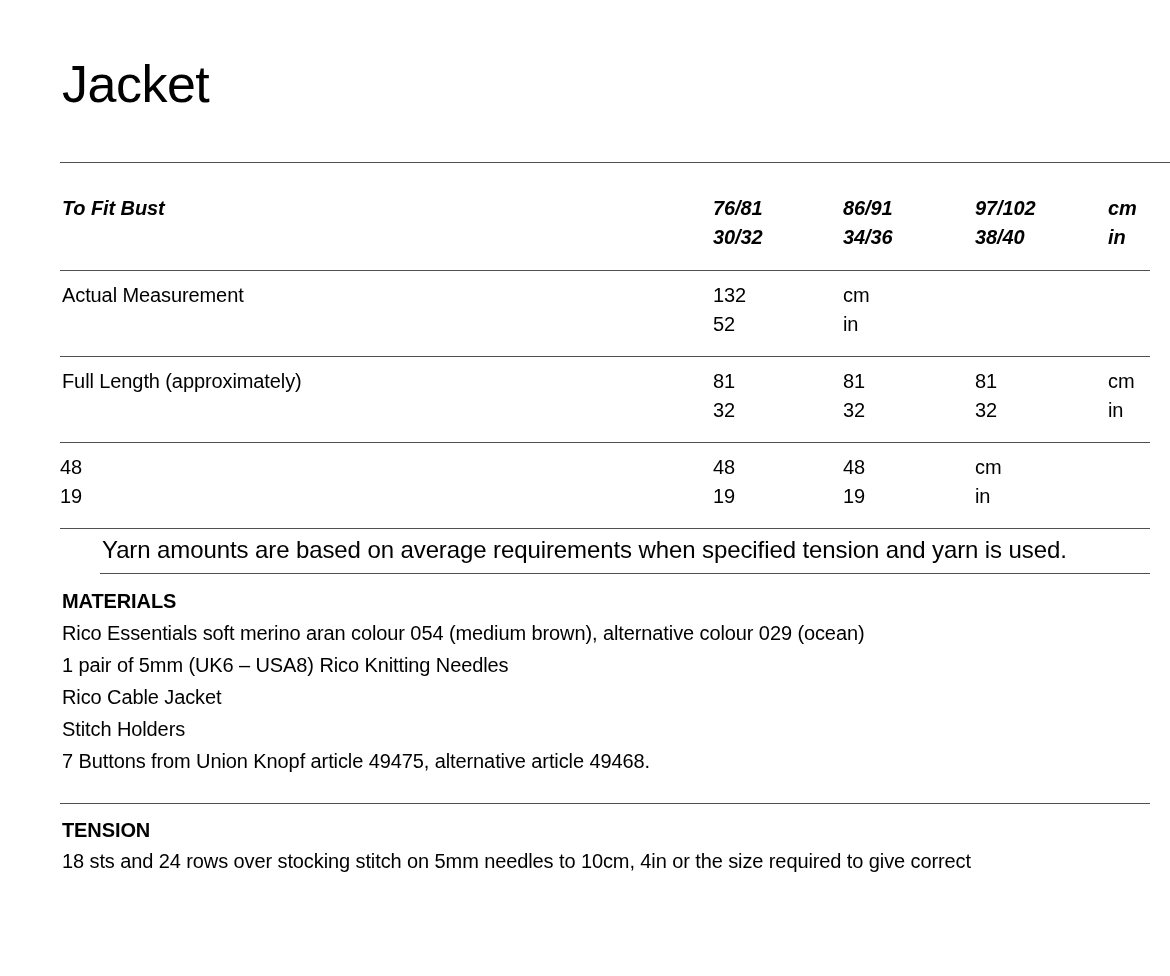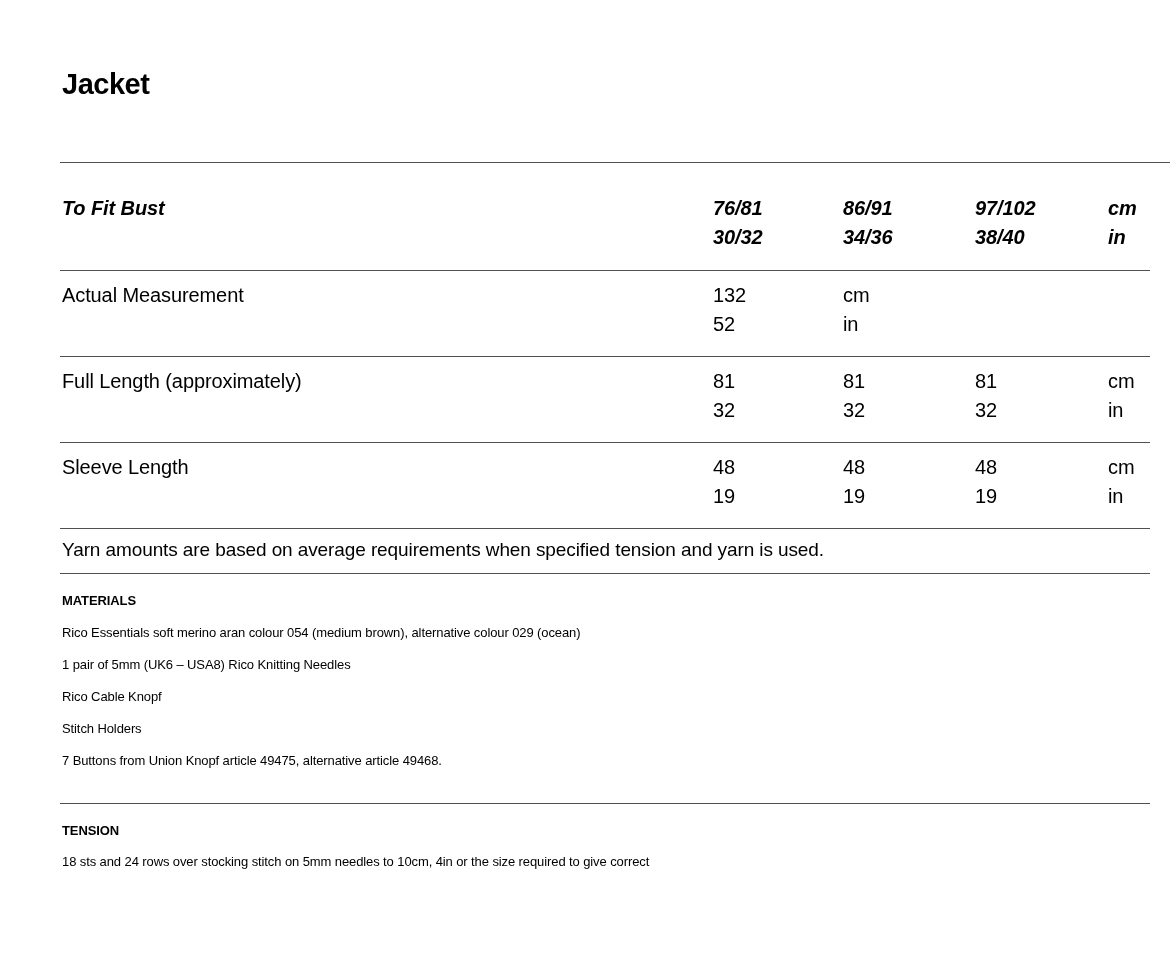--- a/index.html
+++ b/index.html
@@ -5,23 +5,23 @@
   * { margin:0; padding:0; box-sizing:border-box; }
   html,body { background:#ffffff; }
   body {
     width:1170px; height:976px;
     font-family:"Liberation Sans", sans-serif;
     color:#000;
     overflow:hidden;
   }
   .title {
     margin:59px 0 0 62px;
-    font-size:29px;
+    font-size:52px;
     line-height:50px;
-    font-weight:700;
+    font-weight:400;
     letter-spacing:-0.5px;
   }
   .rule-top {
     margin:53px 0 0 60px;
     width:1110px;
     border-top:1.5px solid #505050;
   }
   .size-table {
     margin-left:60px;
     width:1090px;
@@ -34,28 +34,29 @@
     border-bottom:1.5px solid #505050;
     line-height:29px;
   }
   .trow.header { font-weight:700; padding:31px 0 18px;font-style:italic; }
   .trow.data   { padding:10px 0 17px; }
   .cell { white-space:nowrap; }
   .cell.label { padding-left:2px; }
   .note-row {
     border-bottom:1.5px solid #505050;
     padding:8px 0 10px 2px;
-    font-size:19px;
+    font-size:24px;
     line-height:26px;
     letter-spacing:-0.1px;
     white-space:nowrap;
+    margin-left:40px;
   }
   .section {
     margin:11px 0 0 62px;
-    font-size:13px;
+    font-size:20px;
     line-height:32px;
     letter-spacing:-0.1px;
   }
   .section .heading { font-weight:700; }
   .section .line { white-space:nowrap; }
   .rule-mid {
     margin:26px 0 0 60px;
     width:1090px;
     border-top:1.5px solid #505050;
   }
@@ -118,21 +119,20 @@
         <div>81</div>
         <div>32</div>
       </div>
       <div class="cell">
         <div>cm</div>
         <div>in</div>
       </div>
     </div>
 
     <div class="trow data">
-      <div class="cell label">Sleeve Length</div>
       <div class="cell">
         <div>48</div>
         <div>19</div>
       </div>
       <div class="cell">
         <div>48</div>
         <div>19</div>
       </div>
       <div class="cell">
         <div>48</div>
@@ -144,21 +144,21 @@
       </div>
     </div>
 
     <div class="note-row">Yarn amounts are based on average requirements when specified tension and yarn is used.</div>
   </div>
 
   <div class="section materials">
     <div class="heading">MATERIALS</div>
     <div class="line">Rico Essentials soft merino aran colour 054 (medium brown), alternative colour 029 (ocean)</div>
     <div class="line">1 pair of 5mm (UK6 – USA8) Rico Knitting Needles</div>
-    <div class="line">Rico Cable Knopf</div>
+    <div class="line">Rico Cable Jacket</div>
     <div class="line">Stitch Holders</div>
     <div class="line">7 Buttons from Union Knopf article 49475, alternative article 49468.</div>
   </div>
 
   <div class="rule-mid"></div>
 
   <div class="section tension">
     <div class="heading">TENSION</div>
     <div class="line">18 sts and 24 rows over stocking stitch on 5mm needles to 10cm, 4in or the size required to give correct</div>
   </div>

